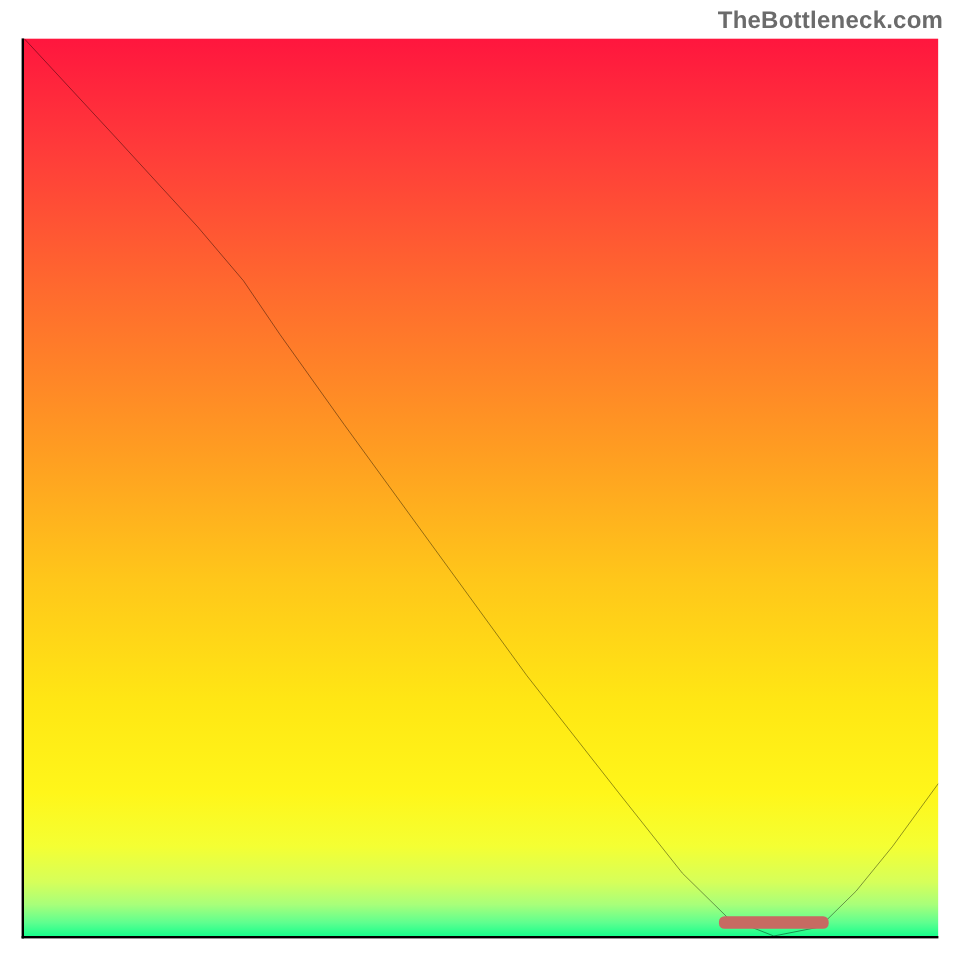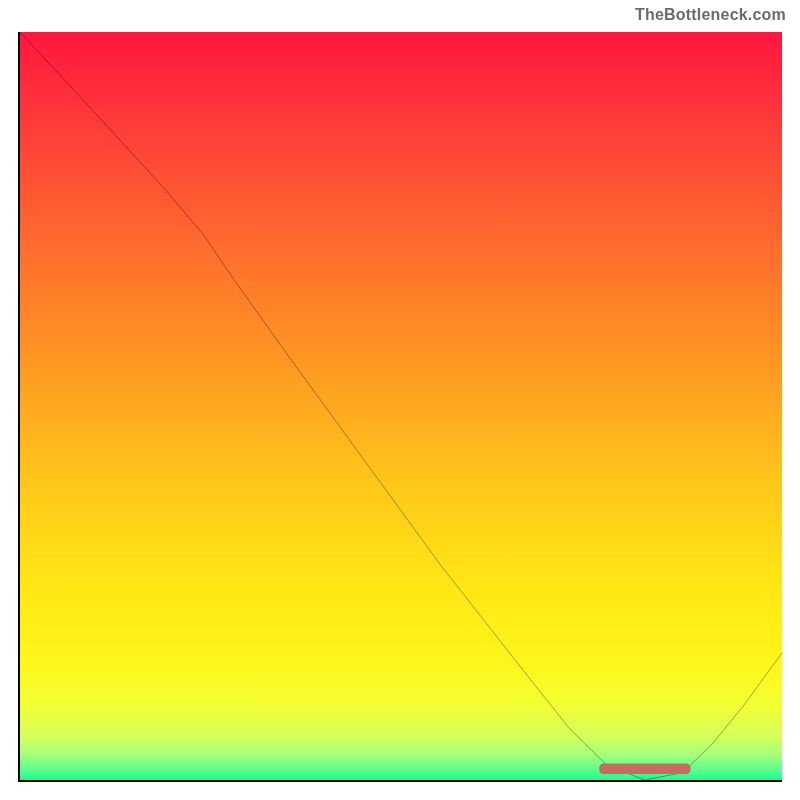--- a/index.html
+++ b/index.html
@@ -13,21 +13,21 @@
   }
   .stage {
     position: relative;
     width: 800px;
     height: 800px;
   }
   .watermark {
     position: absolute;
     top: 6px;
     right: 14px;
-    font-size: 16px;
+    font-size: 20px;
     font-weight: 600;
     color: #6b6b6b;
     letter-spacing: 0.2px;
     margin-left: 13px;
   }
   .plot-frame {
     position: absolute;
     left: 18px;
     top: 32px;
     width: 764px;

